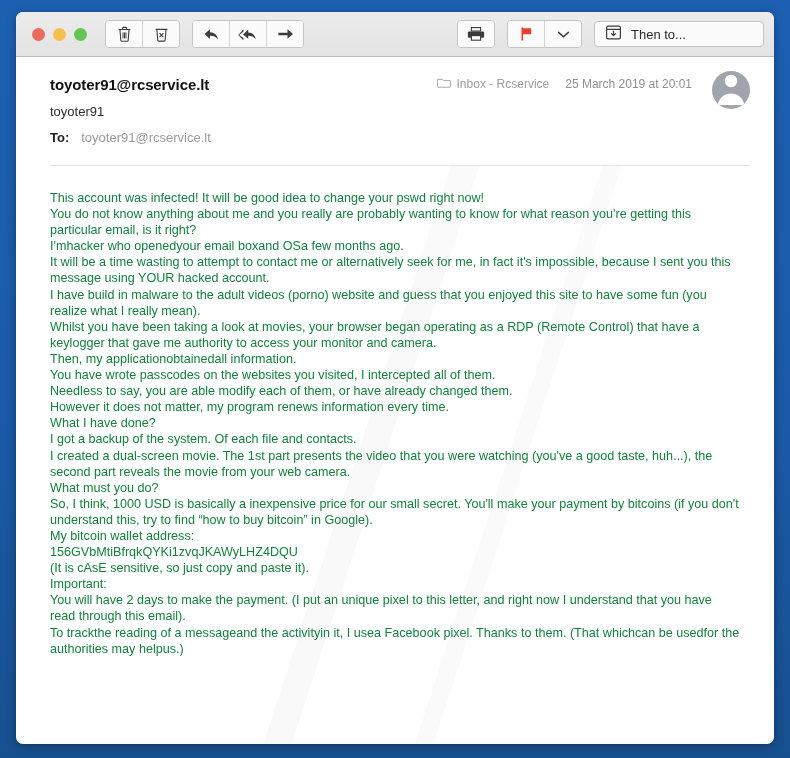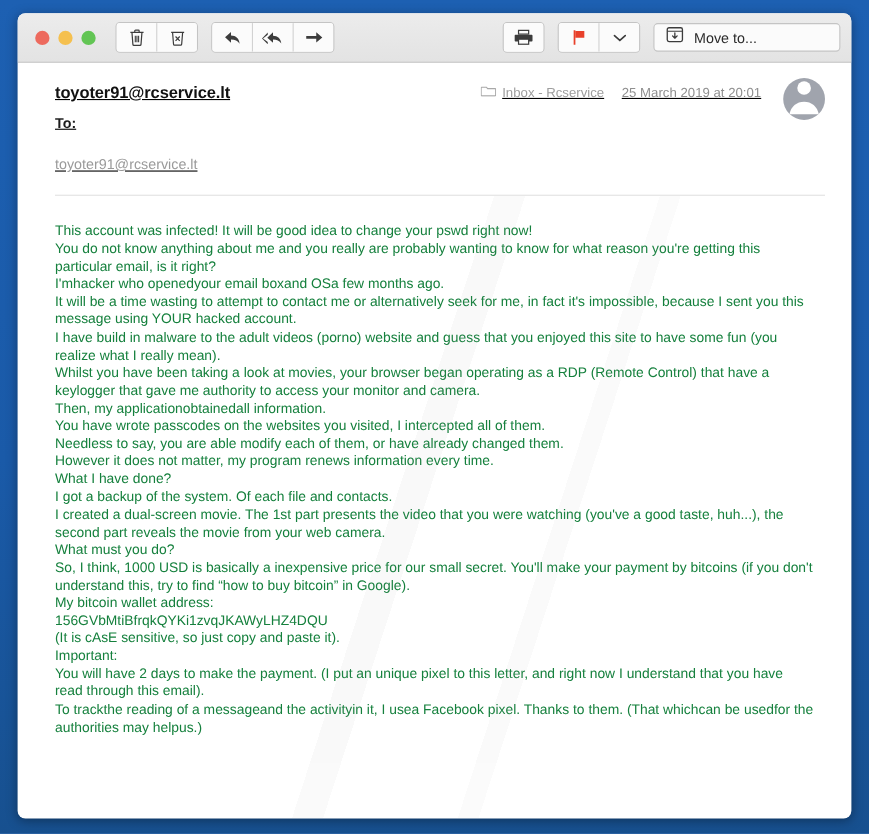--- a/index.html
+++ b/index.html
@@ -109,44 +109,42 @@
 
   
   .msg-header {
     position: relative;
     padding: 18px 24px 0 34px;
     box-sizing: border-box;
   }
   .hdr-top {
     display: flex;
     align-items: flex-start;
-    text-decoration: underline;
   }
   .hdr-left { flex: 1 1 auto; min-width: 0; }
   .sender-email {
     font-size: 15px;
     font-weight: bold;
     color: #111111;
     letter-spacing: -0.1px;
     line-height: 20px;
   }
   .sender-name {
     font-size: 13px;
     color: #2b2b2b;
     line-height: 19px;
     margin-top: 7px;
   }
   .to-line {
     display: flex;
     align-items: flex-start;
-    gap: 20px;
+    gap: 12px;
     margin-top: 8px;
     font-size: 13px;
     line-height: 18px;
-    flex-direction: column;
   }
   .to-label { color: #1c1c1c; font-weight: bold; }
   .to-value { color: #9a9a9a; }
 
   .hdr-right {
     display: flex;
     align-items: flex-start;
     gap: 16px;
     padding-top: 2px;
     flex: 0 0 auto;
@@ -306,28 +304,29 @@
       </div>
 
       <div class="moveto">
         <span>
           <svg width="17" height="17" viewBox="0 0 17 17">
             <rect x="1.6" y="2.2" width="13.8" height="12.6" rx="1.6" stroke="#3c3c3c" stroke-width="1.2" fill="none"></rect>
             <path d="M1.8 5.4h13.4" stroke="#3c3c3c" stroke-width="1.1" fill="none"></path>
             <path d="M8.5 7v4.5M6.4 9.6l2.1 2.1 2.1-2.1" stroke="#3c3c3c" stroke-width="1.2" fill="none" stroke-linecap="round" stroke-linejoin="round"></path>
           </svg>
         </span>
-        <span class="moveto-label">Move to...</span>
+        <span class="moveto-label">Then to...</span>
       </div>
     </div>
 
     <div class="msg-header">
       <div class="hdr-top">
         <div class="hdr-left">
           <div class="sender-email">toyoter91@rcservice.lt</div>
+          <div class="sender-name">toyoter91</div>
           <div class="to-line">
             <span class="to-label">To:</span>
             <span class="to-value">toyoter91@rcservice.lt</span>
           </div>
         </div>
 
         <div class="hdr-right">
           <div class="mailbox">
             <span>
               <svg width="14" height="11" viewBox="0 0 14 11">

